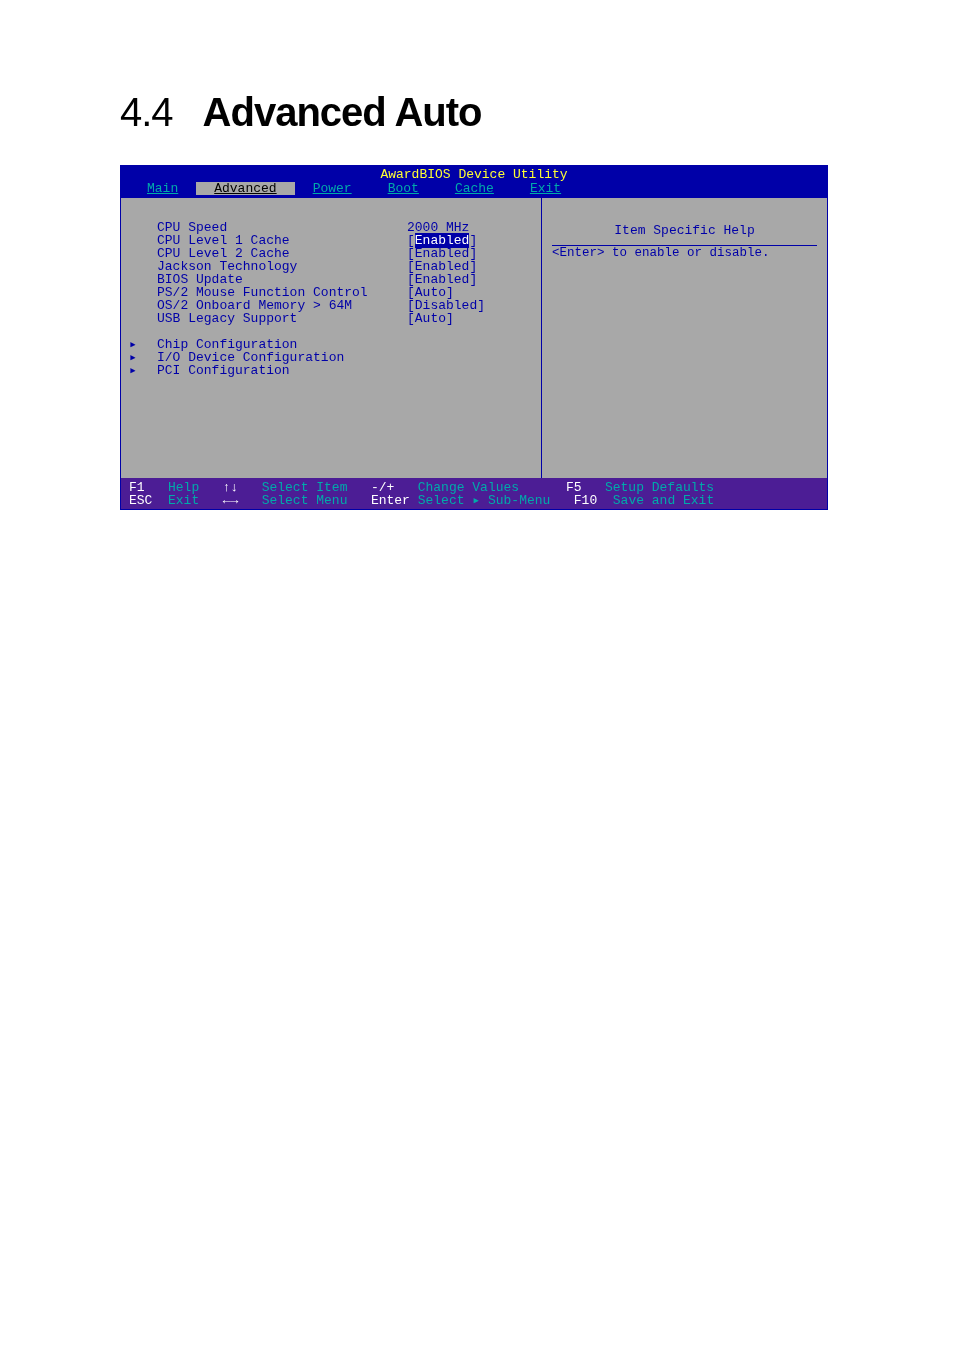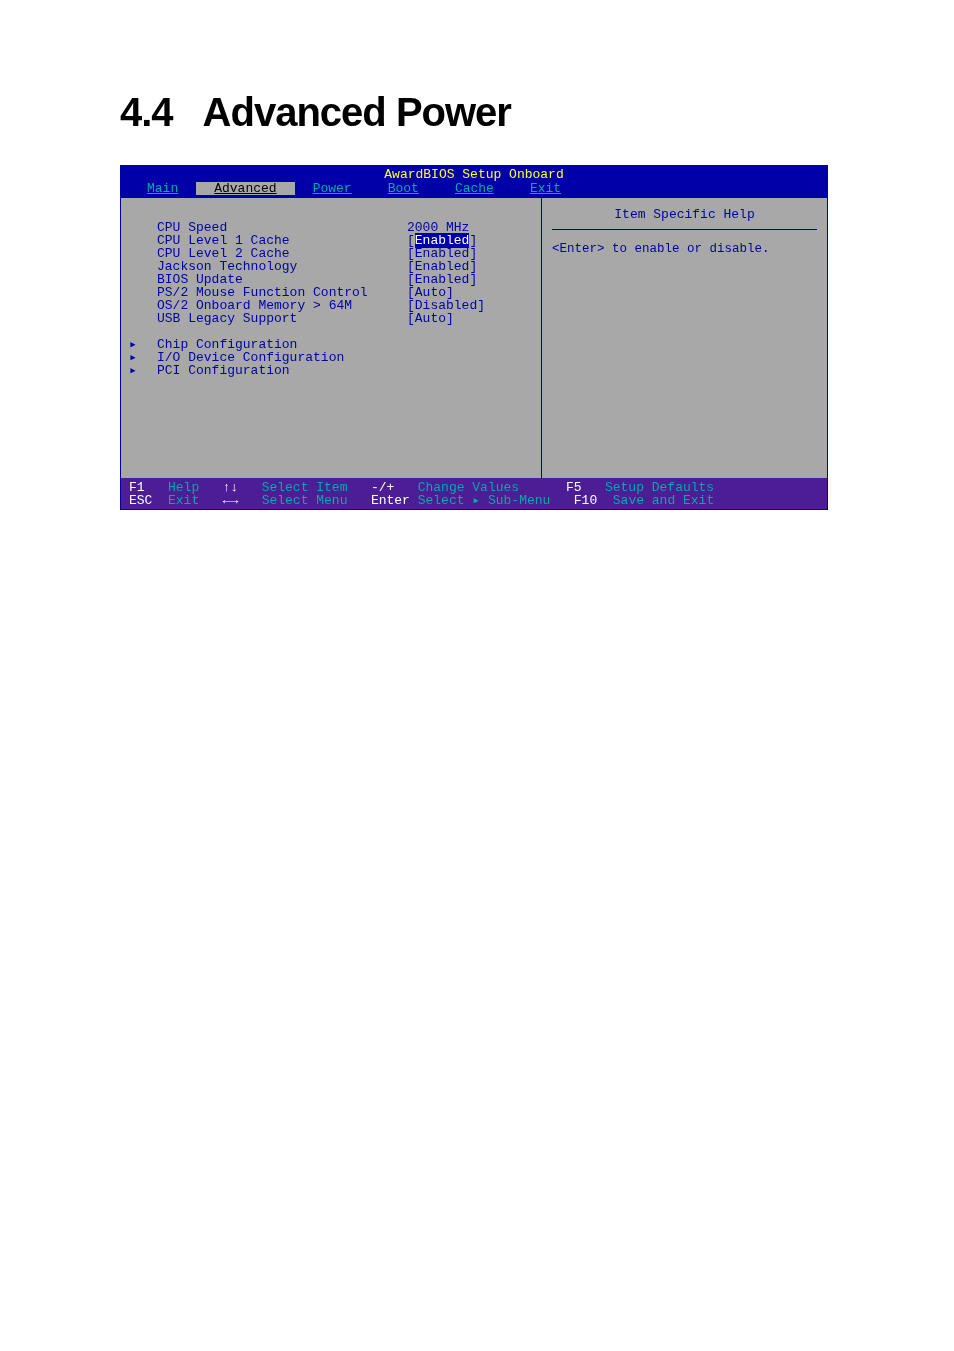--- a/index.html
+++ b/index.html
@@ -14,21 +14,21 @@
   }
   .heading {
     font-family: Arial, "Arial Black", Helvetica, sans-serif;
     font-weight: 900;
     font-size: 40px;
     letter-spacing: -1px;
     margin: 0 0 30px 0;
     color: #000;
   }
   .heading .num {
-    font-weight: 700;
+    font-weight: 400;
     margin-right: 30px;
   }
   .bios {
     width: 706px;
     font-family: "Courier New", monospace;
     font-size: 13px;
     line-height: 13px;
     color: #ffff33;
     background: #0000a8;
     border: 1px solid #0000a8;
@@ -64,23 +64,22 @@
   .rightpane {
     background: #a8a8a8;
     flex: 1;
     border-left: 1px solid #0000a8;
     padding: 0 10px 10px 10px;
     box-sizing: border-box;
   }
   .help-title {
     color: #0000a8;
     text-align: center;
-    padding: 10px 0 8px 0;
+    padding: 26px 0 8px 0;
     border-bottom: 1px solid #0000a8;
-    margin-bottom: 12px;
   }
   .help-text {
     color: #0000a8;
     font-size: 12.5px;
     line-height: 14px;
   }
   .row {
     display: flex;
     white-space: pre;
   }
@@ -119,25 +118,25 @@
   }
   .fkey { color: #ffffff; }
   .faction { color: #00aaaa; }
   .spacer { height: 13px; }
 </style>
 </head>
 <body>
 
 <div class="page">
   <h1 class="heading">
-    <span class="num">4.4</span><span>Advanced Power</span>
+    <span class="num">4.4</span><span>Advanced Auto</span>
   </h1>
 
   <div class="bios">
-    <div class="bios-title">AwardBIOS Setup Onboard</div>
+    <div class="bios-title">AwardBIOS Device Utility</div>
 
     <div class="menubar">
       <span class="tab">Main</span>
       <span class="tab active">Advanced</span>
       <span class="tab">Power</span>
       <span class="tab">Boot</span>
       <span class="tab">Cache</span>
       <span class="tab">Exit</span>
     </div>
 

